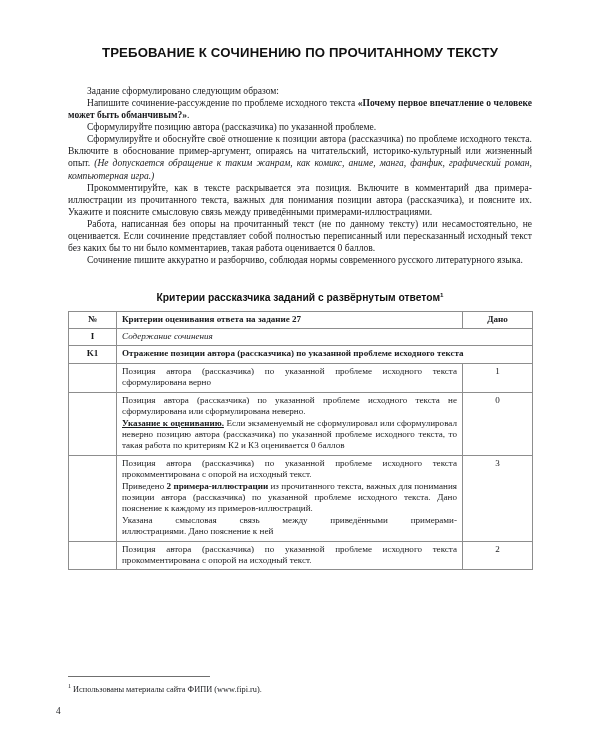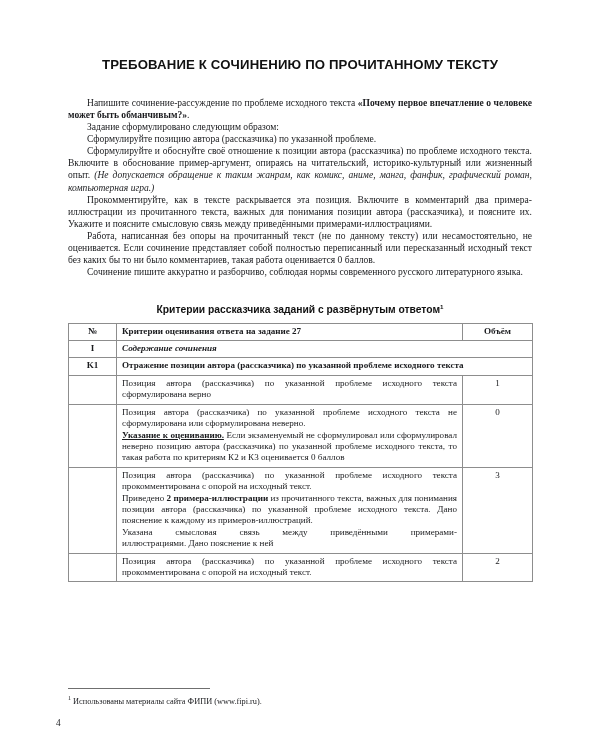--- a/index.html
+++ b/index.html
@@ -10,21 +10,21 @@
     width: 600px;
     height: 750px;
     background: #ffffff;
     font-family: "Liberation Serif", "DejaVu Serif", serif;
     color: #16171a;
     overflow: hidden;
     position: relative;
   }
   .page {
     position: absolute;
-    left: 0; top: 12px;
+    left: 0; top: 0;
     width: 600px;
     height: 666px;
     box-sizing: border-box;
     padding: 12px;
   }
   .content {
     position: absolute;
     left: 68px;
     top: 0;
     width: 464px;
@@ -110,21 +110,21 @@
     text-align-last: left;
     hyphens: auto;
     -webkit-hyphens: auto;
   }
   .hdr {
     font-weight: bold;
     text-align: center;
   }
   .sect-italic {
     font-style: italic;
-    font-weight: bold;
+    font-weight: normal;
     text-align: center !important;
   }
   .crit-title {
     font-weight: bold;
     text-align: justify;
     text-align-last: left;
     margin-top: 48px;
   }
   .note-lead {
     font-weight: bold;
@@ -174,23 +174,23 @@
 </head>
 <body>
 
 <div class="page">
   <div class="content">
 
     <h1 class="doc-title">ТРЕБОВАНИЕ К СОЧИНЕНИЮ ПО ПРОЧИТАННОМУ ТЕКСТУ</h1>
 
     <div class="body-block">
 
+      <p class="para">Задание сформулировано следующим образом:</p>
+
       <p class="para"><span>Напишите сочинение-рассуждение по проблеме исходного текста </span><b>«Почему первое впечатление о человеке может быть обманчивым?»</b><span>.</span></p>
-
-      <p class="para">Задание сформулировано следующим образом:</p>
 
       <p class="para">Сформулируйте позицию автора (рассказчика) по указанной проблеме.</p>
 
       <p class="para"><span>Сформулируйте и обоснуйте своё отношение к позиции автора (рассказчика) по проблеме исходного текста. Включите в обоснование пример-аргумент, опираясь на читательский, историко-культурный или жизненный опыт. </span><i>(Не допускается обращение к таким жанрам, как комикс, аниме, манга, фанфик, графический роман, компьютерная игра.)</i></p>
 
       <p class="para">Прокомментируйте, как в тексте раскрывается эта позиция. Включите в комментарий два примера-иллюстрации из прочитанного текста, важных для понимания позиции автора (рассказчика), и поясните их. Укажите и поясните смысловую связь между приведёнными примерами-иллюстрациями.</p>
 
 
       <p class="para">Работа, написанная без опоры на прочитанный текст (не по данному тексту) или несамостоятельно, не оценивается. Если сочинение представляет собой полностью переписанный или пересказанный исходный текст без каких бы то ни было комментариев, такая работа оценивается 0 баллов.</p>
 
@@ -202,21 +202,21 @@
     <table class="criteria">
       <colgroup>
         <col class="c-num">
         <col class="c-text">
         <col class="c-score">
       </colgroup>
       <tbody>
         <tr>
           <td class="cell-num hdr">№</td>
           <td class="cell-text hdr">Критерии оценивания ответа на задание 27</td>
-          <td class="cell-score hdr">Объём</td>
+          <td class="cell-score hdr">Дано</td>
         </tr>
 
         <tr>
           <td class="cell-num hdr">I</td>
           <td class="cell-text sect-italic" colspan="2">Содержание сочинения</td>
         </tr>
 
         <tr>
           <td class="cell-num hdr">K1</td>
           <td class="cell-text crit-title" colspan="2">Отражение позиции автора (рассказчика) по указанной проблеме исходного текста</td>

